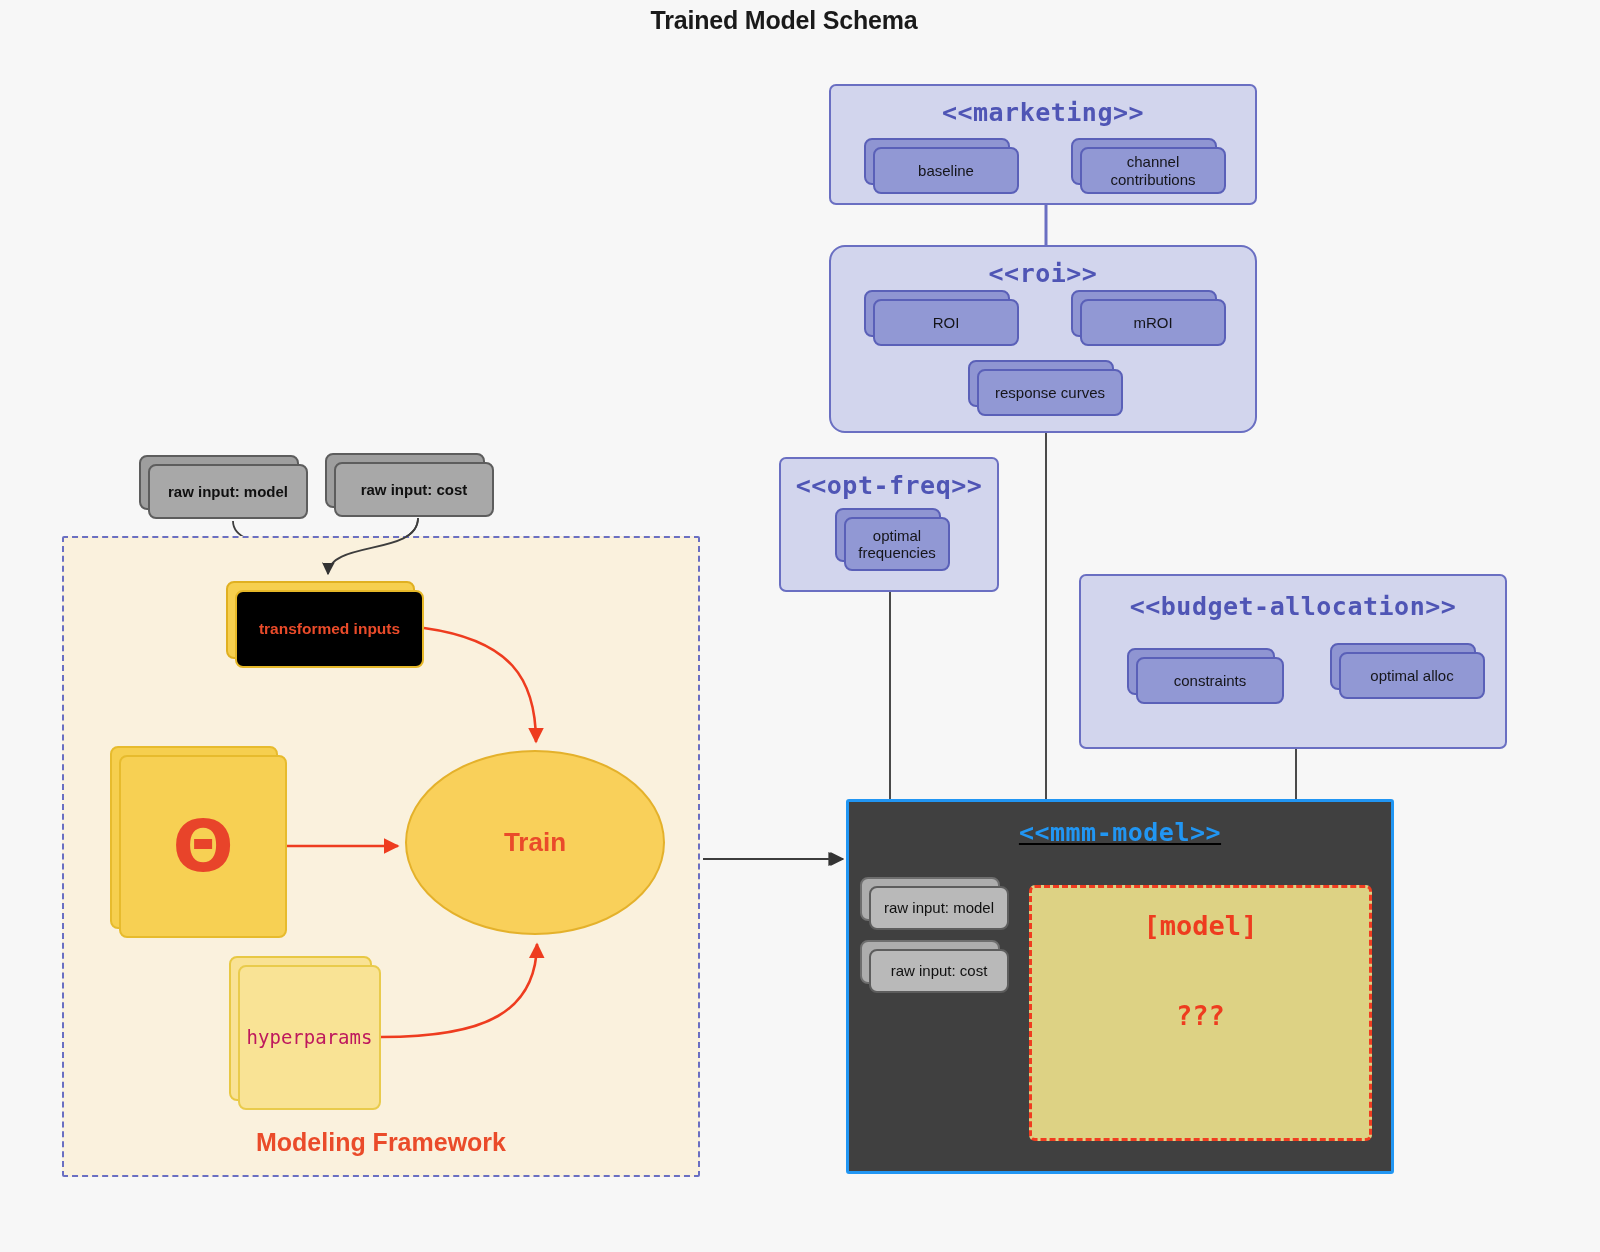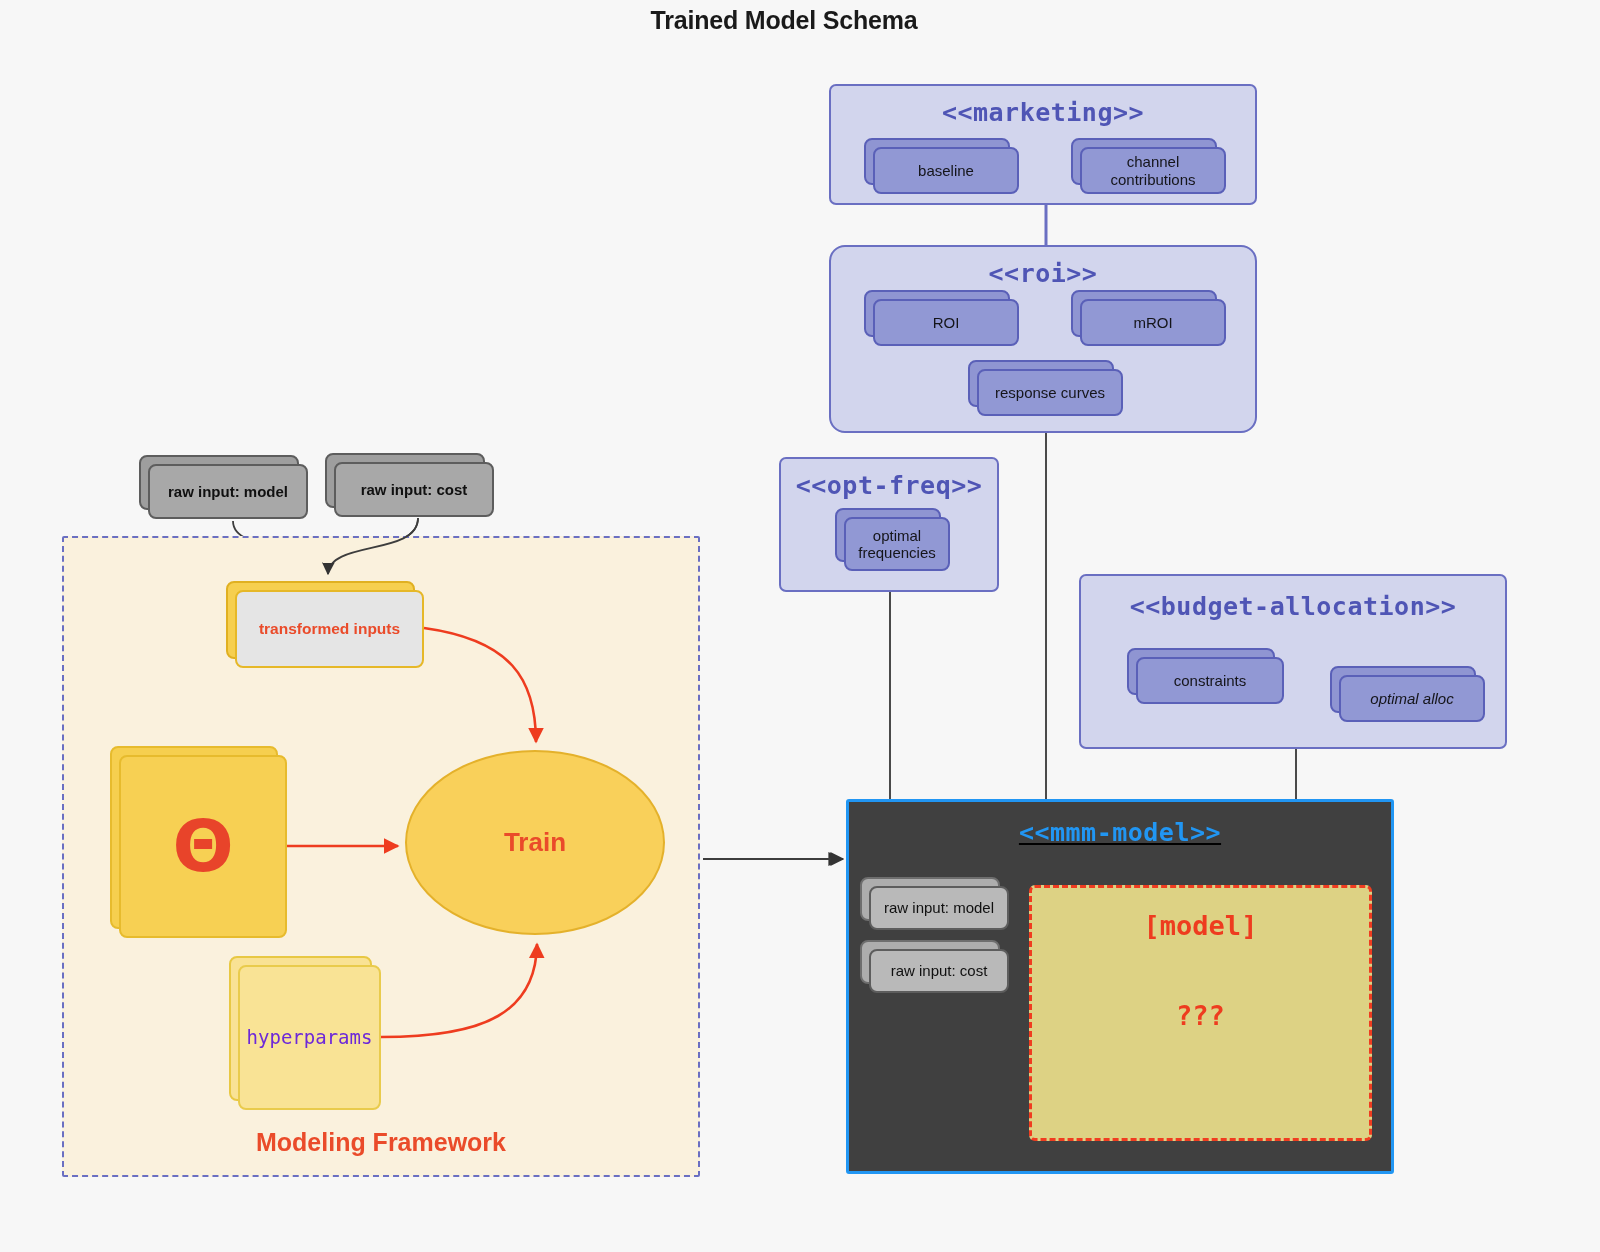--- a/index.html
+++ b/index.html
@@ -84,27 +84,27 @@
     background: #a8a8a8; border-color: #5d5d5d;
     font-weight: bold; font-size: 15px; color: #101010;
   }
   .card.grey.small .front { font-weight: normal; font-size: 15px; }
   .card.grey.small .back  { background: #adadad; border-color: #6e6e6e; }
   .card.grey.small .front { background: #b9b9b9; }
 
   
   .card.gold .back  { background: #f6cf4f; border-color: #e0b021; }
   .card.gold .front {
-    background: #e5e5e5; border-color: #e6b828;
+    background: #000000; border-color: #e6b828;
     color: #ea4b2a; font-weight: bold; font-size: 15.5px;
   }
   .card.lemon .back  { background: #f9e294; border-color: #e8c843; }
   .card.lemon .front {
     background: #f9e395; border-color: #e9cb4c;
-    color: #6d28d9; font-weight: normal;
+    color: #be185d; font-weight: normal;
     font-family: "DejaVu Sans Mono", monospace; font-size: 19px;
   }
   .card.gold.theta .back  { background: #f6cf4f; border-color: #e7bb2d; }
   .card.gold.theta .front {
     background: #f7d053; border-color: #e7bb2d;
     color: #e8442a; font-weight: bold; font-size: 72px;
     font-family: "DejaVu Sans", sans-serif;
   }
 
   
@@ -262,21 +262,21 @@
     </div>
   </div>
 
   <div class="pkg" id="pkg-budget-allocation" style="left:1079px; top:574px; width:428px; height:175px;">
     <div class="pkg-title" style="margin-top:16px;">&lt;&lt;budget-allocation&gt;&gt;</div>
     <div class="pkg-title" style="visibility:hidden;height:0;"></div>
     <div class="card" style="left:55px; top:81px; width:148px; height:47px;">
       <div class="back"></div>
       <div class="front">constraints</div>
     </div>
-    <div class="card" style="left:258px; top:99px; width:146px; height:47px;font-style:italic;">
+    <div class="card" style="left:258px; top:76px; width:146px; height:47px;">
       <div class="back"></div>
       <div class="front">optimal alloc</div>
     </div>
   </div>
 
   <div id="mmm-model">
     <div class="pkg-title">&lt;&lt;mmm-model&gt;&gt;</div>
 
     <div class="card grey small" style="left:20px; top:84px; width:140px; height:44px;">
       <div class="back"></div>

